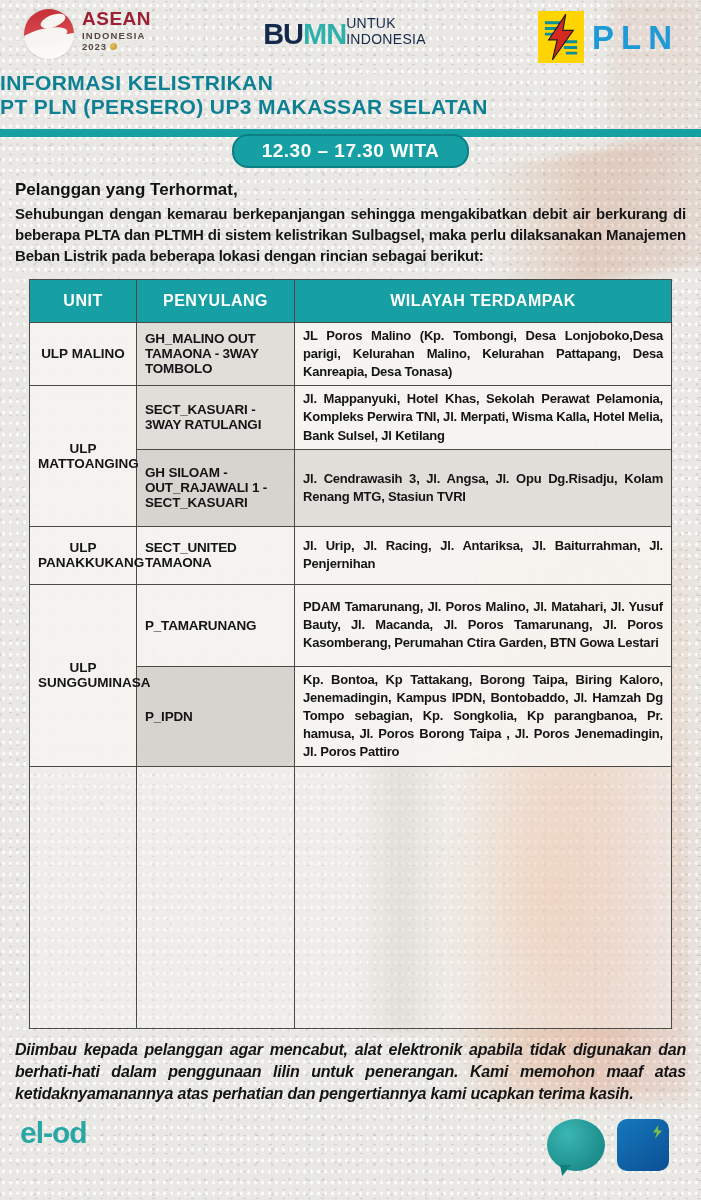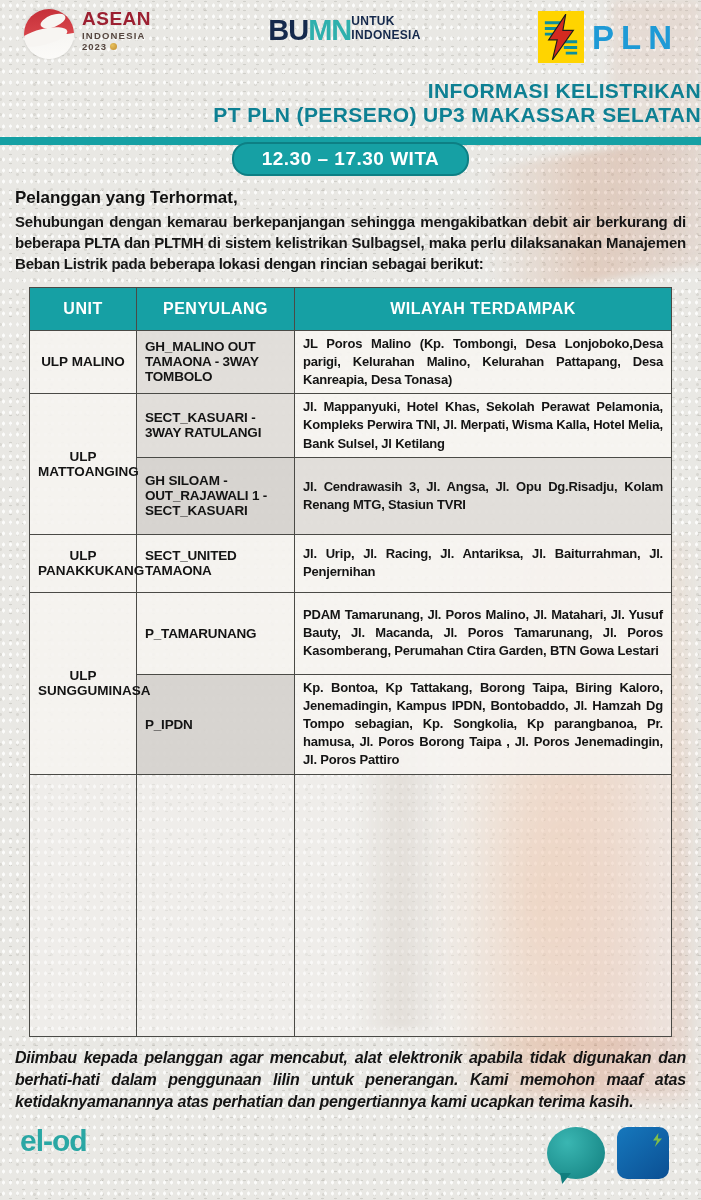--- a/index.html
+++ b/index.html
@@ -50,29 +50,29 @@
   .asean-name{color:#9c2031;font-weight:800;font-size:19px;letter-spacing:.5px;line-height:1;}
   .asean-sub{color:#55463f;font-weight:700;font-size:9.5px;letter-spacing:1.2px;margin-top:2px;}
   .asean-year{color:#55463f;font-weight:700;font-size:9.5px;letter-spacing:1px;display:flex;align-items:center;gap:3px;}
   .gold-dot{display:inline-block;width:7px;height:7px;border-radius:50%;
     background:radial-gradient(circle at 35% 35%, #e8c25c, #c08a2e);}
 
   .bumn{margin-top:6px;display:flex;align-items:flex-end;}
   .bumn-word{font-weight:800;font-size:29px;letter-spacing:-1px;line-height:1;}
   .bumn-word .bu{color:#15294c;}
   .bumn-word .mn{color:#2fb0ad;}
-  .bumn-tag{display:flex;flex-direction:column;font-weight:700;font-size:12px;
+  .bumn-tag{display:flex;flex-direction:column;font-weight:400;font-size:14px;
     color:#15294c;line-height:1.15;padding-bottom:2px;letter-spacing:.3px;}
 
   .plnlogo{display:flex;align-items:center;gap:8px;margin-top:2px;}
   .pln-badge{width:46px;height:52px;background:#ffd400;display:flex;align-items:center;justify-content:center;}
   .pln-text{color:#1e9ad6;font-weight:800;font-size:33px;letter-spacing:7px;line-height:1;}
 
   
-  .title{margin-top:12px;text-align:right;color:#0e8093;font-weight:800;
+  .title{margin-top:4px;text-align:left;color:#0e8093;font-weight:800;
     font-size:21px;line-height:1.16;letter-spacing:.4px;}
 
   
   .teal-bar{margin-top:9px;height:8px;background:#16a0a4;}
   .badge-wrap{display:flex;justify-content:center;margin-top:-3px;}
   .time-badge{background:#16a0a4;border:2px solid #0d7f84;color:#fff;font-weight:800;
     font-size:19px;padding:4px 28px;border-radius:16px;letter-spacing:.5px;}
 
   
   .greeting{margin:12px 15px 0;font-weight:700;font-size:17px;color:#111;}

